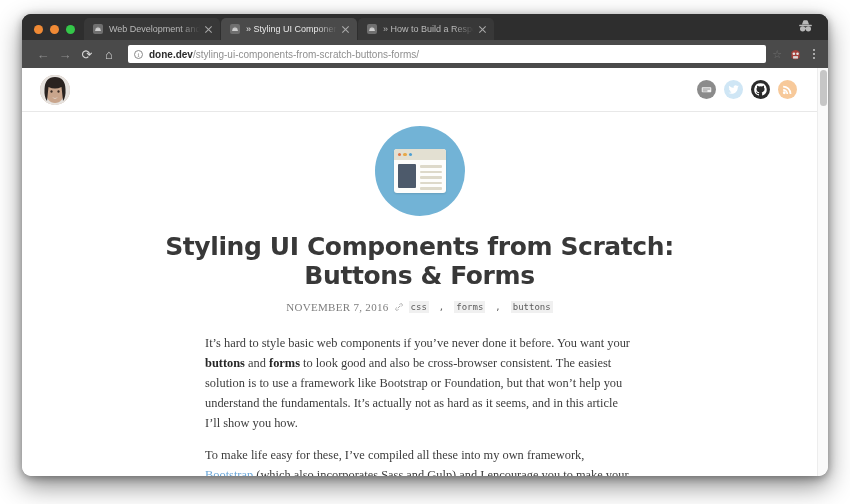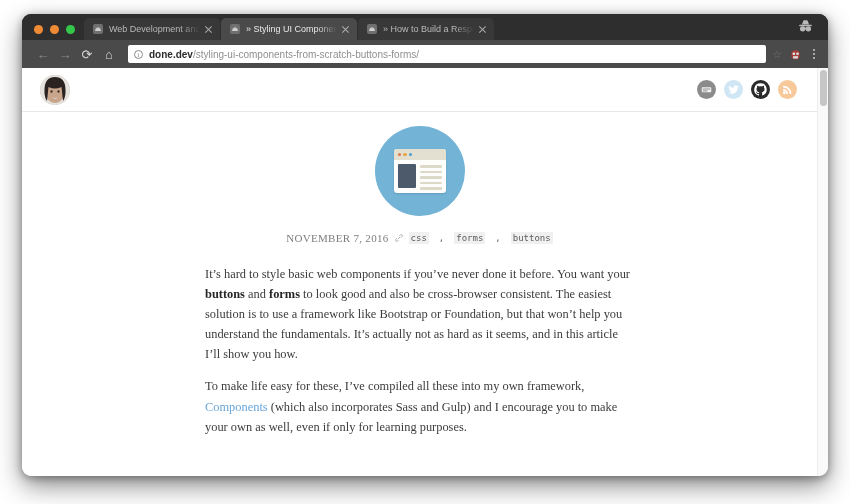--- a/index.html
+++ b/index.html
@@ -407,40 +407,41 @@
                       <span></span>
                       <span></span>
                       <span></span>
                       <span></span>
                   </div>
                 </div>
               </div>
             </div>
           </div>
 
+          <h1 class="post-title">Styling UI Components from Scratch: Buttons &amp; Forms</h1>
 
           <div class="post-meta">
             <span class="post-date">NOVEMBER 7, 2016</span>
             <svg class="link-icon" width="10" height="10" viewBox="0 0 12 12">
               <path d="M4.6 7.4 L7.4 4.6" stroke="#9b9b9b" stroke-width="1" fill="none"></path>
               <path d="M6.6 3.4 L8 2 A1.7 1.7 0 0 1 10 4 L8.6 5.4" stroke="#9b9b9b" stroke-width="1" fill="none"></path>
               <path d="M5.4 8.6 L4 10 A1.7 1.7 0 0 1 2 8 L3.4 6.6" stroke="#9b9b9b" stroke-width="1" fill="none"></path>
             </svg>
             <span class="tags" id="tag-list">
                 <span class="tag">css</span>
                 <span class="tag-sep">,</span>
                 <span class="tag">forms</span>
                 <span class="tag-sep">,</span>
                 <span class="tag">buttons</span>
               </span>
           </div>
 
           <div class="post-body" id="post-body">
               <p><span>It’s hard to style basic web components if you’ve never done it before. You want your </span><strong>buttons</strong><span> and </span><strong>forms</strong><span> to look good and also be cross-browser consistent. The easiest solution is to use a framework like Bootstrap or Foundation, but that won’t help you understand the fundamentals. It’s actually not as hard as it seems, and in this article I’ll show you how.</span></p>
-              <p><span>To make life easy for these, I’ve compiled all these into my own framework, </span><a href="#">Components</a><span> (which also incorporates Sass and Gulp) and I encourage you to make your own as well, even if only for learning purposes.</span></p>
+              <p><span>To make life easy for these, I’ve compiled all these into my own framework, </span><a href="#">Bootstrap</a><span> (which also incorporates Sass and Gulp) and I encourage you to make your own as well, even if only for learning purposes.</span></p>
             </div>
         </div>
       </div>
 
       <div class="scrollbar">
         <div class="thumb"></div>
       </div>
     </div>
 
   </div>

